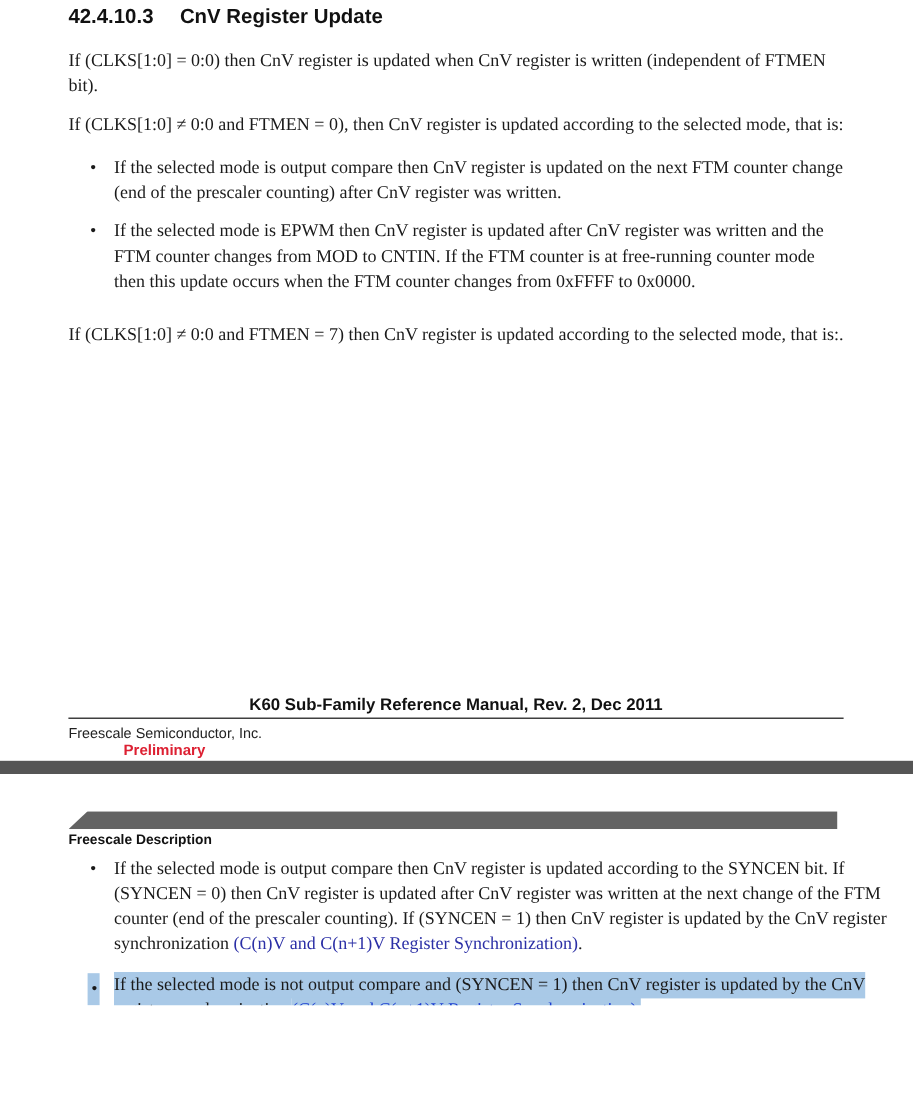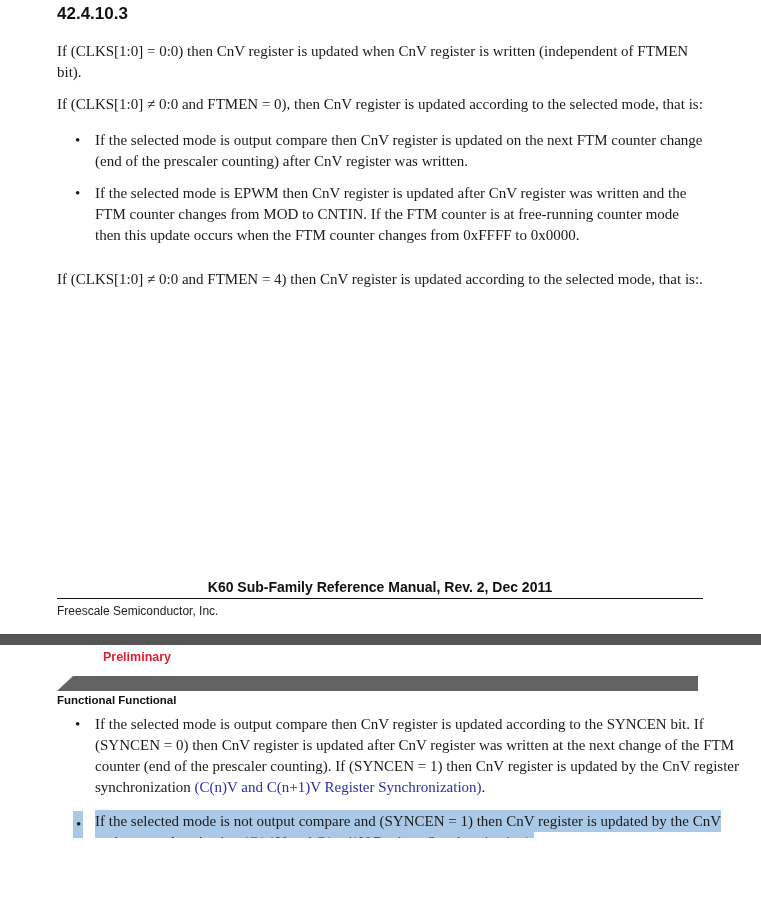--- a/index.html
+++ b/index.html
@@ -17,21 +17,21 @@
   .closing-par{font-size:15px;line-height:21px;margin:23px 0 0 0;}
 
   
   .footer{position:absolute;left:57px;top:579px;width:646px;
           font-family:"Liberation Sans", sans-serif;}
   .footer-title{font-weight:bold;font-size:14px;text-align:center;color:#111;
                 padding-bottom:3px;border-bottom:1.5px solid #111;}
   .footer-row{display:flex;align-items:baseline;justify-content:space-between;
               margin-top:5px;font-size:12px;color:#222;flex-direction:column;}
   .footer-company{width:220px;text-align:left;}
-  .footer-status{width:160px;text-align:center;font-weight:bold;font-size:12.5px;margin-top:32px;}
+  .footer-status{width:160px;text-align:center;font-weight:bold;font-size:12.5px;}
   .footer-page{width:220px;text-align:right;}
 
   
   .page-separator{position:absolute;left:0;top:634px;width:761px;height:11px;}
 
   
   .chapter-banner{position:absolute;left:57px;top:676px;width:641px;height:15px;
                   clip-path:polygon(16px 0, 100% 0, 100% 100%, 0 100%);}
   .func-desc{position:absolute;left:57px;top:694px;
              font-family:"Liberation Sans", sans-serif;font-weight:bold;
@@ -43,45 +43,46 @@
   .bullet.selected::before{left:16px;padding:3px 2px 3px 3px;}
 </style>
 <style>.bullet.selected::before{background:#a9c9e7;}</style></head>
 <body>
 
 <div class="canvas">
 
   <div class="page1-content">
     <h2 class="section-heading">
       <span>42.4.10.3</span>
+      <span>CnV Register Update</span>
     </h2>
 
     <p class="body-par">If (CLKS[1:0] = 0:0) then CnV register is updated when CnV register is written (independent of FTMEN bit).</p>
     <p class="body-par">If (CLKS[1:0] ≠ 0:0 and FTMEN = 0), then CnV register is updated according to the selected mode, that is:</p>
 
     <div class="bullet-list">
       <div class="bullet">If the selected mode is output compare then CnV register is updated on the next FTM counter change (end of the prescaler counting) after CnV register was written.</div>
       <div class="bullet">If the selected mode is EPWM then CnV register is updated after CnV register was written and the FTM counter changes from MOD to CNTIN. If the FTM counter is at free-running counter mode then this update occurs when the FTM counter changes from 0xFFFF to 0x0000.</div>
     </div>
 
-    <p class="closing-par">If (CLKS[1:0] ≠ 0:0 and FTMEN = 4) then CnV register is updated according to the selected mode, that is:.</p>
+    <p class="closing-par">If (CLKS[1:0] ≠ 0:0 and FTMEN = 7) then CnV register is updated according to the selected mode, that is:.</p>
   </div>
 
   <div class="footer">
     <div class="footer-title">K60 Sub-Family Reference Manual, Rev. 2, Dec 2011</div>
     <div class="footer-row">
       <span class="footer-company">Freescale Semiconductor, Inc.</span>
       <span class="footer-status" id="status-red" style="color: rgb(221, 32, 50);">Preliminary</span>
     </div>
   </div>
 
   <div class="page-separator" id="separator-bar" style="background: rgb(85, 85, 85);"></div>
 
   <div class="chapter-banner" id="banner-bar" style="background: rgb(99, 99, 99);"></div>
-  <div class="func-desc">Functional Functional</div>
+  <div class="func-desc">Freescale Description</div>
 
   <div class="page2-bullets">
     <div class="bullet">
       <span>If the selected mode is output compare then CnV register is updated according to the SYNCEN bit. If (SYNCEN = 0) then CnV register is updated after CnV register was written at the next change of the FTM counter (end of the prescaler counting). If (SYNCEN = 1) then CnV register is updated by the CnV register synchronization </span><a class="doc-link" id="link-1" style="color: rgb(43, 47, 166);">(C(n)V and C(n+1)V Register Synchronization)</a><span>.</span>
     </div>
 
     <div class="bullet selected" id="selected-bullet">
       <span class="hl-text" id="hl-pre" style="background: rgb(169, 201, 231);">If the selected mode is not output compare and (SYNCEN = 1) then CnV register is updated by the CnV register synchronization </span><a class="doc-link hl-text" id="link-2" style="color: rgb(28, 62, 210); background: rgb(169, 201, 231);">(C(n)V and C(n+1)V Register Synchronization)</a><span class="hl-text" id="hl-post" style="background: rgb(169, 201, 231);">.</span>
     </div>
   </div>

